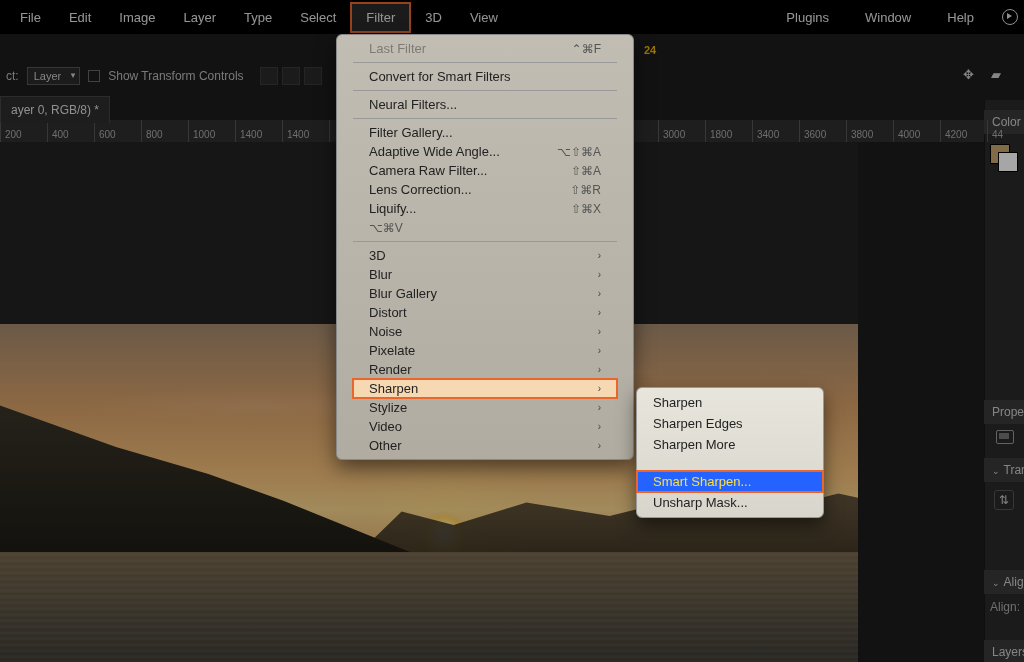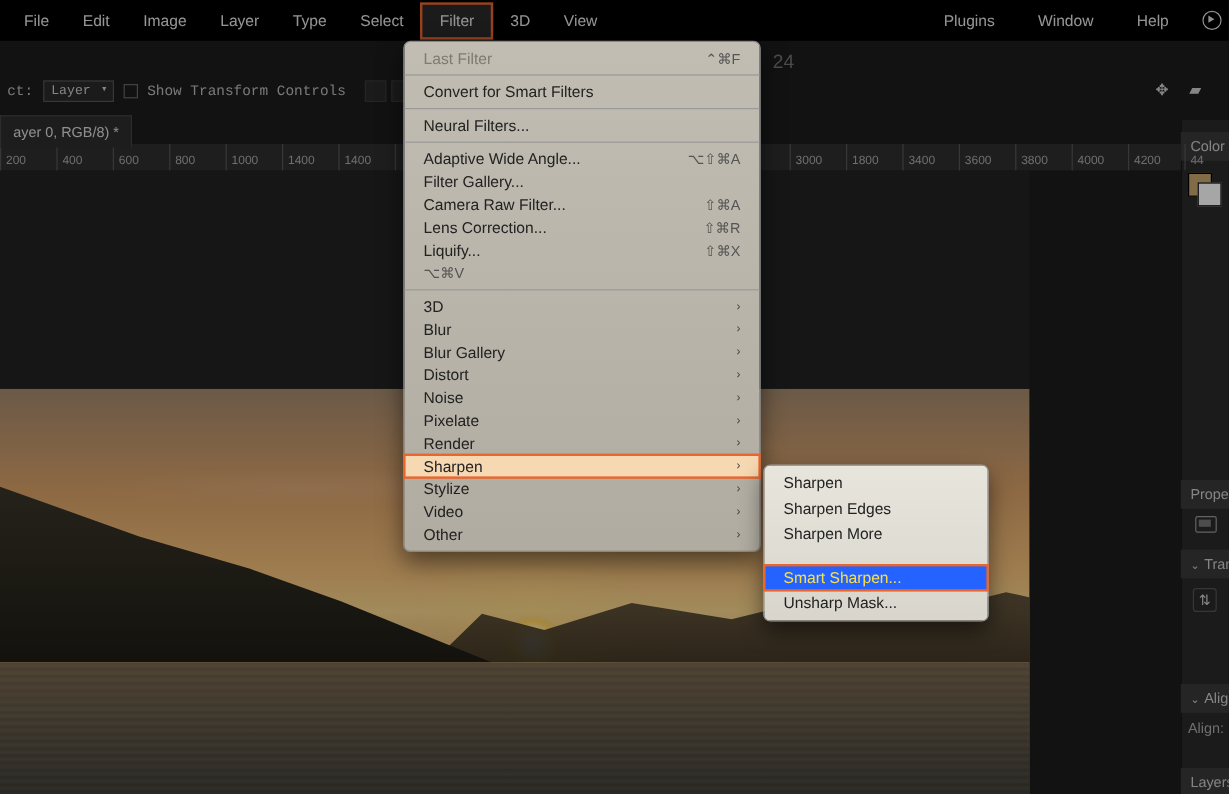--- a/index.html
+++ b/index.html
@@ -10,21 +10,21 @@
   .menubar { position:absolute; top:0; left:0; right:0; height:34px; background:#000; display:flex; align-items:center; padding:0 6px; z-index:10; }
   .menu-left, .menu-right { display:flex; align-items:center; }
   .menu-left { flex:1; }
   .menu-item { padding:6px 14px; color:#e5e5e5; cursor:default; }
   .menu-item.active { border:2px solid #e9662d; background:#2a2a2a; }
   .menu-right .menu-item { padding:6px 18px; }
   .run-icon { margin-left:10px; width:16px; height:16px; border:1.5px solid #ddd; border-radius:50%; position:relative; }
   .run-icon::after { content:''; position:absolute; left:4px; top:3px; width:0; height:0; border-left:5px solid #ddd; border-top:3px solid transparent; border-bottom:3px solid transparent; }
 
   
-  .toolbar { position:absolute; top:62px; left:0; right:0; height:28px; display:flex; align-items:center; color:#bbb; font-size:12px; padding-left:6px; gap:8px; z-index:5;font-family:Liberation Mono, monospace;}
+  .toolbar { position:absolute; top:62px; left:0; right:0; height:28px; display:flex; align-items:center; color:#bbb; font-size:12px; padding-left:6px; gap:8px; z-index:5;}
   .layer-select { background:#2a2a2a; border:1px solid #555; color:#ccc; padding:2px 18px 2px 6px; position:relative; font-size:11px;}
   .layer-select::after { content:'▾'; position:absolute; right:4px; top:2px; font-size:9px; }
   .checkbox { width:12px; height:12px; border:1px solid #666; display:inline-block; }
   .toolbar-label { color:#bbb; }
   .toolbar-iconset { display:flex; gap:4px; margin-left:8px; }
   .toolbar-iconset .ico { width:18px; height:18px; background:#2a2a2a; border:1px solid #3a3a3a; }
 
   .toolbar2 { position:absolute; top:62px; right:15px; height:28px; display:flex; align-items:center; gap:10px; z-index:5;}
   .toolbar2 .ico { width:18px; height:18px; color:#ccc; }
 
@@ -62,21 +62,21 @@
   .panel-tab.trans { top:358px; }
   .chevd { display:inline-block; margin-right:4px; font-size:9px; color:#ccc;}
   .link-icon { position:absolute; right:10px; top:390px; width:20px; height:20px; border:1px solid #555; border-radius:3px; color:#ccc; text-align:center; line-height:18px; font-size:12px; }
   .panel-tab.align { top:470px; }
   .align-sub { position:absolute; right:0; top:500px; color:#aaa; font-size:12px; padding-right:4px; }
   .panel-tab.layers { top:540px; }
   .doc-ico { position:absolute; right:10px; top:330px; width:18px; height:14px; border:1px solid #999; border-radius:2px; }
   .doc-ico::after { content:''; position:absolute; left:2px; top:2px; width:10px; height:6px; background:#777; }
 
   
-  .dropdown { position:absolute; top:34px; left:336px; width:298px; background:linear-gradient(#c1bdb3,#b0aca1); border:1px solid #888; border-radius:6px; box-shadow:0 8px 20px rgba(0,0,0,.5); color:#222; z-index:50; padding:4px 0;}
+  .dropdown { position:absolute; top:34px; left:336px; width:298px; background:linear-gradient(#c1bdb3,#b0aca1); border:1px solid #888; border-radius:6px; box-shadow:0 8px 20px rgba(0,0,0,.5); color:#222; z-index:50; padding:4px 16px;}
   .dd-row { display:flex; align-items:center; padding:3px 16px; font-size:13px; height:19px;}
   .dd-row .lbl { flex:1; }
   .dd-row .sc { color:#555; font-size:12px; letter-spacing:0px;}
   .dd-row.disabled { color:#7e7b74; }
   .dd-sep { height:1px; background:#999; margin:4px 0; }
   .dd-row .arrow { color:#444; font-size:10px; }
   .dd-row.sharpen-hl { background:#f6d9b2; outline:2px solid #e9662d; outline-offset:-1px; }
 
   
   .submenu { position:absolute; top:387px; left:636px; width:188px; background:linear-gradient(#e8e5dd,#d8d5cc); border:1px solid #999; border-radius:6px; box-shadow:0 8px 18px rgba(0,0,0,.5); color:#222; z-index:60; padding:4px 0;}
@@ -103,21 +103,21 @@
       <span class="menu-item">View</span>
     </div>
     <div class="menu-right">
       <span class="menu-item">Plugins</span>
       <span class="menu-item">Window</span>
       <span class="menu-item">Help</span>
       <span class="run-icon"></span>
     </div>
   </div>
 
-  <div style="position:absolute; top:44px; left:644px; color:#737373; font-size:16px; z-index:5;">24</div>
+  <div style="position:absolute; top:44px; left:644px; color:#eab308; font-size:11px; z-index:5;font-weight:bold;">24</div>
 
   <div class="toolbar">
     <span class="toolbar-label">ct:</span>
     <span class="layer-select">Layer</span>
     <span class="checkbox"></span>
     <span class="toolbar-label">Show Transform Controls</span>
     <div class="toolbar-iconset">
       <span class="ico"></span>
       <span class="ico"></span>
       <span class="ico"></span>
@@ -235,26 +235,26 @@
     <div class="dd-sep"></div>
     <div class="dd-row">
         <span class="lbl">Convert for Smart Filters</span>
       </div>
     <div class="dd-sep"></div>
     <div class="dd-row">
         <span class="lbl">Neural Filters...</span>
       </div>
     <div class="dd-sep"></div>
     <div class="dd-row">
+        <span class="lbl">Filter Gallery...</span>
+        <span class="sc"></span>
+      </div>
+    <div class="dd-row">
         <span class="lbl">Adaptive Wide Angle...</span>
         <span class="sc">⌥⇧⌘A</span>
-      </div>
-    <div class="dd-row">
-        <span class="lbl">Filter Gallery...</span>
-        <span class="sc"></span>
       </div>
     <div class="dd-row">
         <span class="lbl">Camera Raw Filter...</span>
         <span class="sc">⇧⌘A</span>
       </div>
     <div class="dd-row">
         <span class="lbl">Lens Correction...</span>
         <span class="sc">⇧⌘R</span>
       </div>
     <div class="dd-row">

